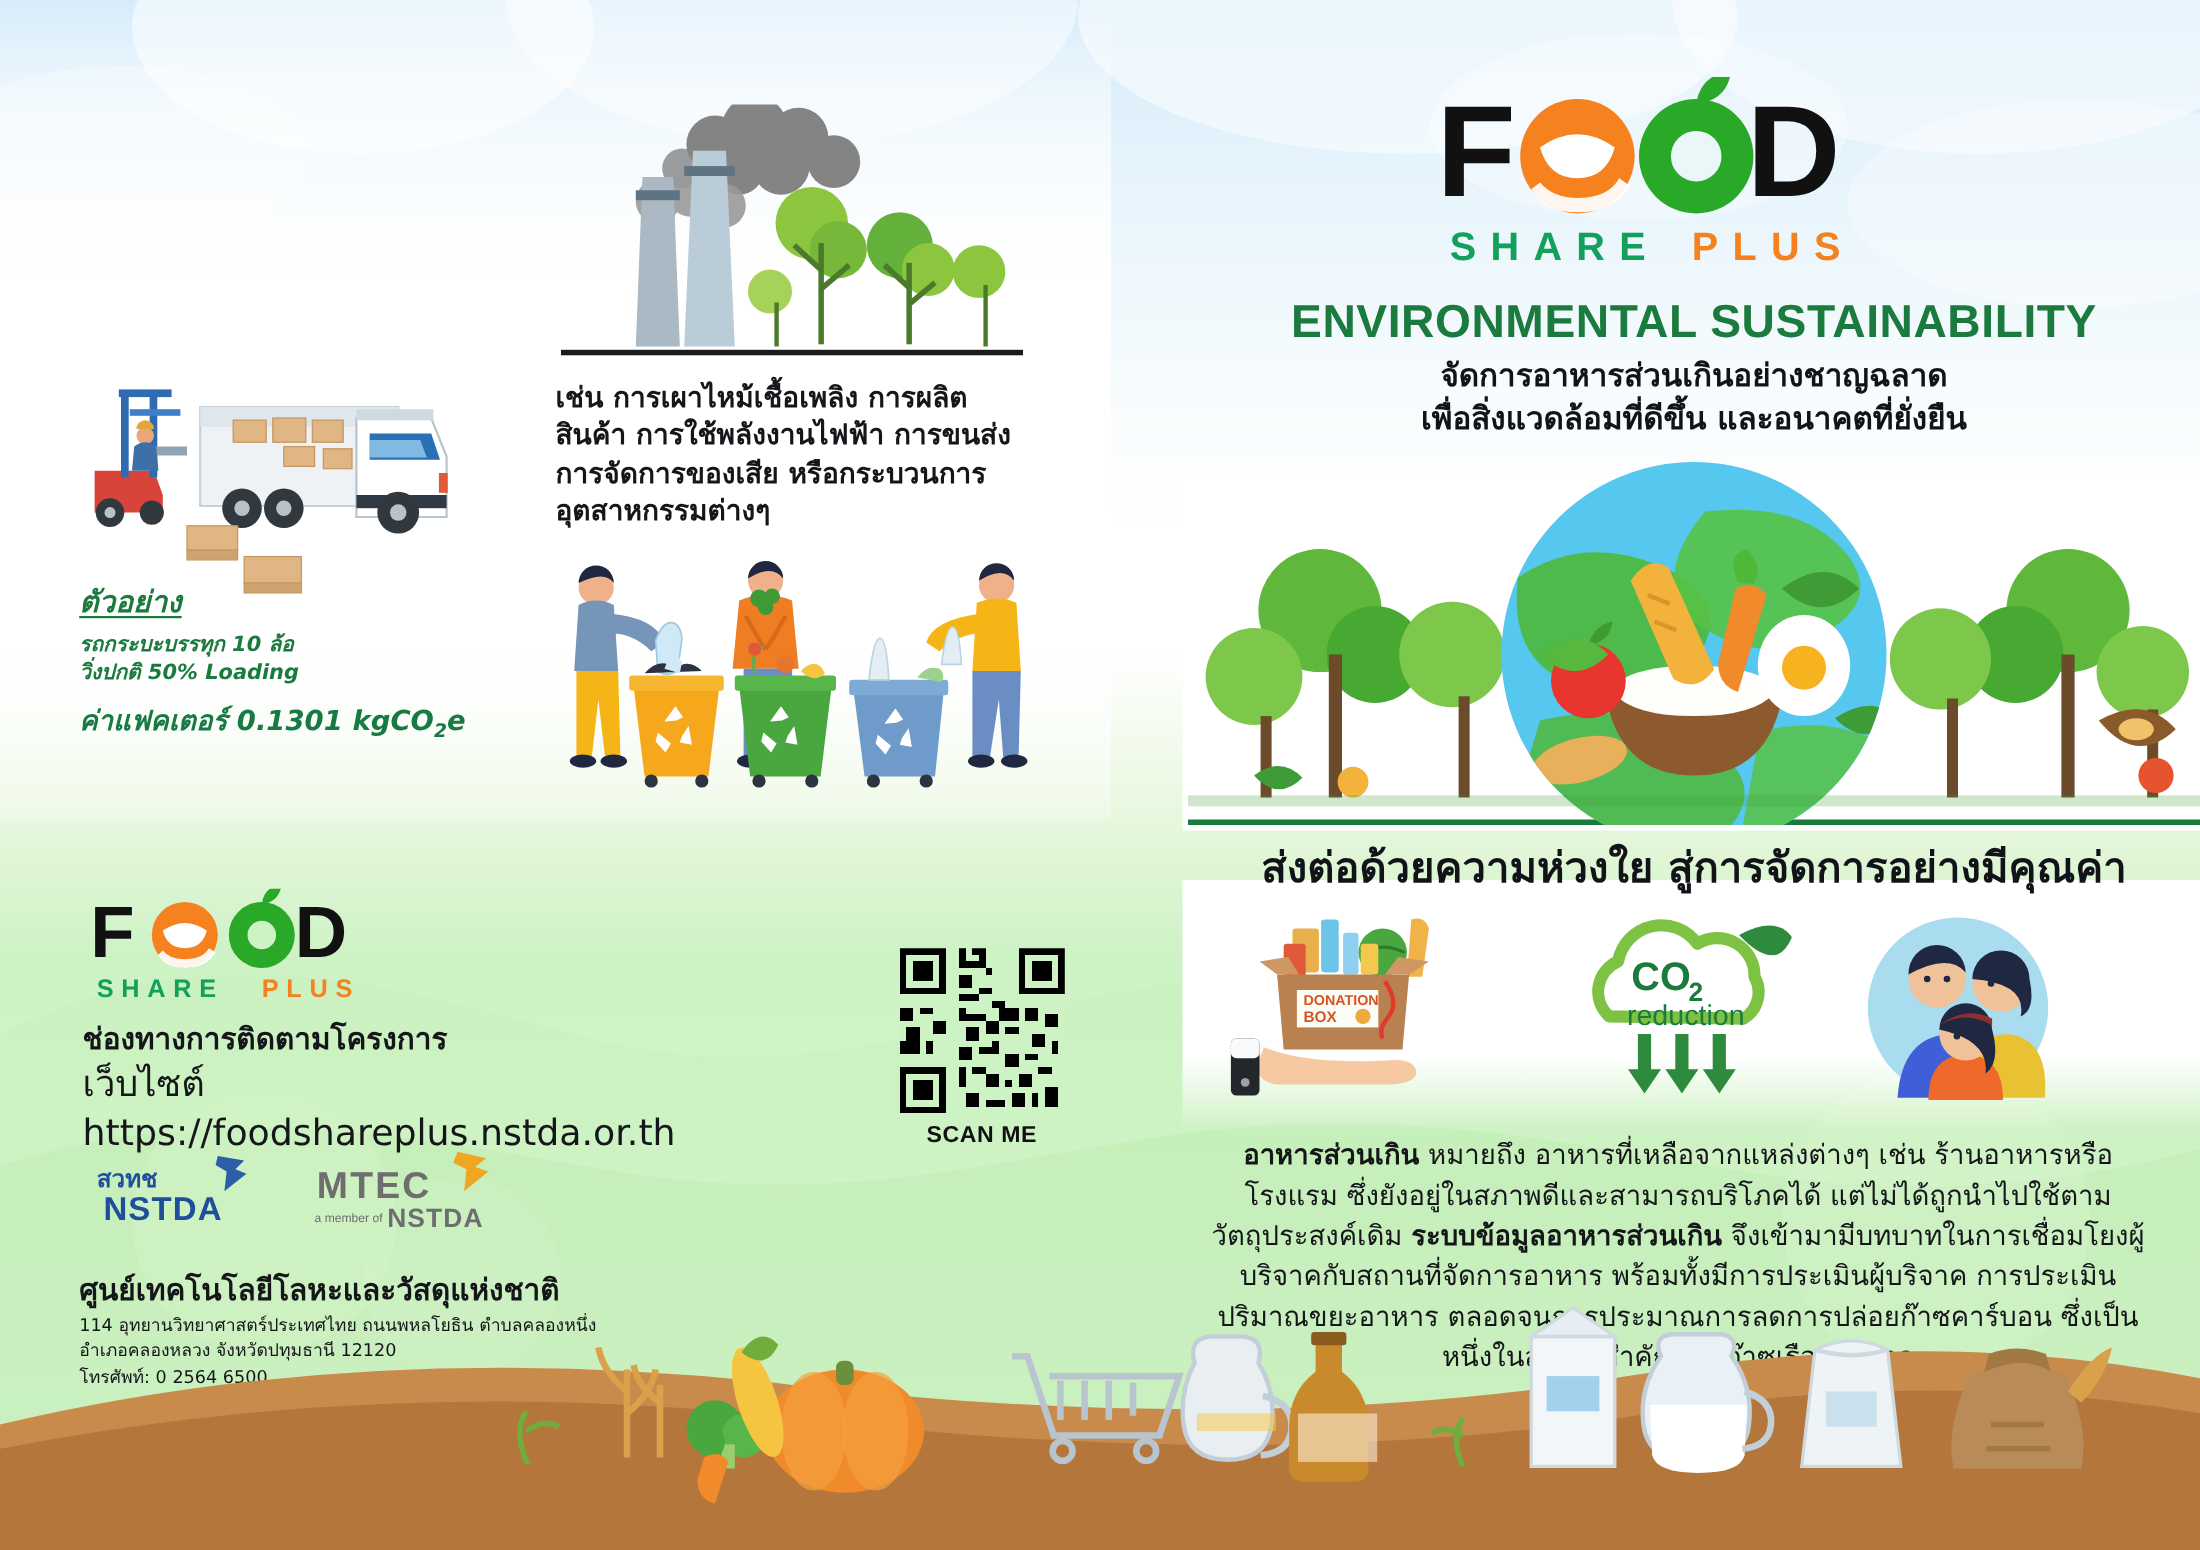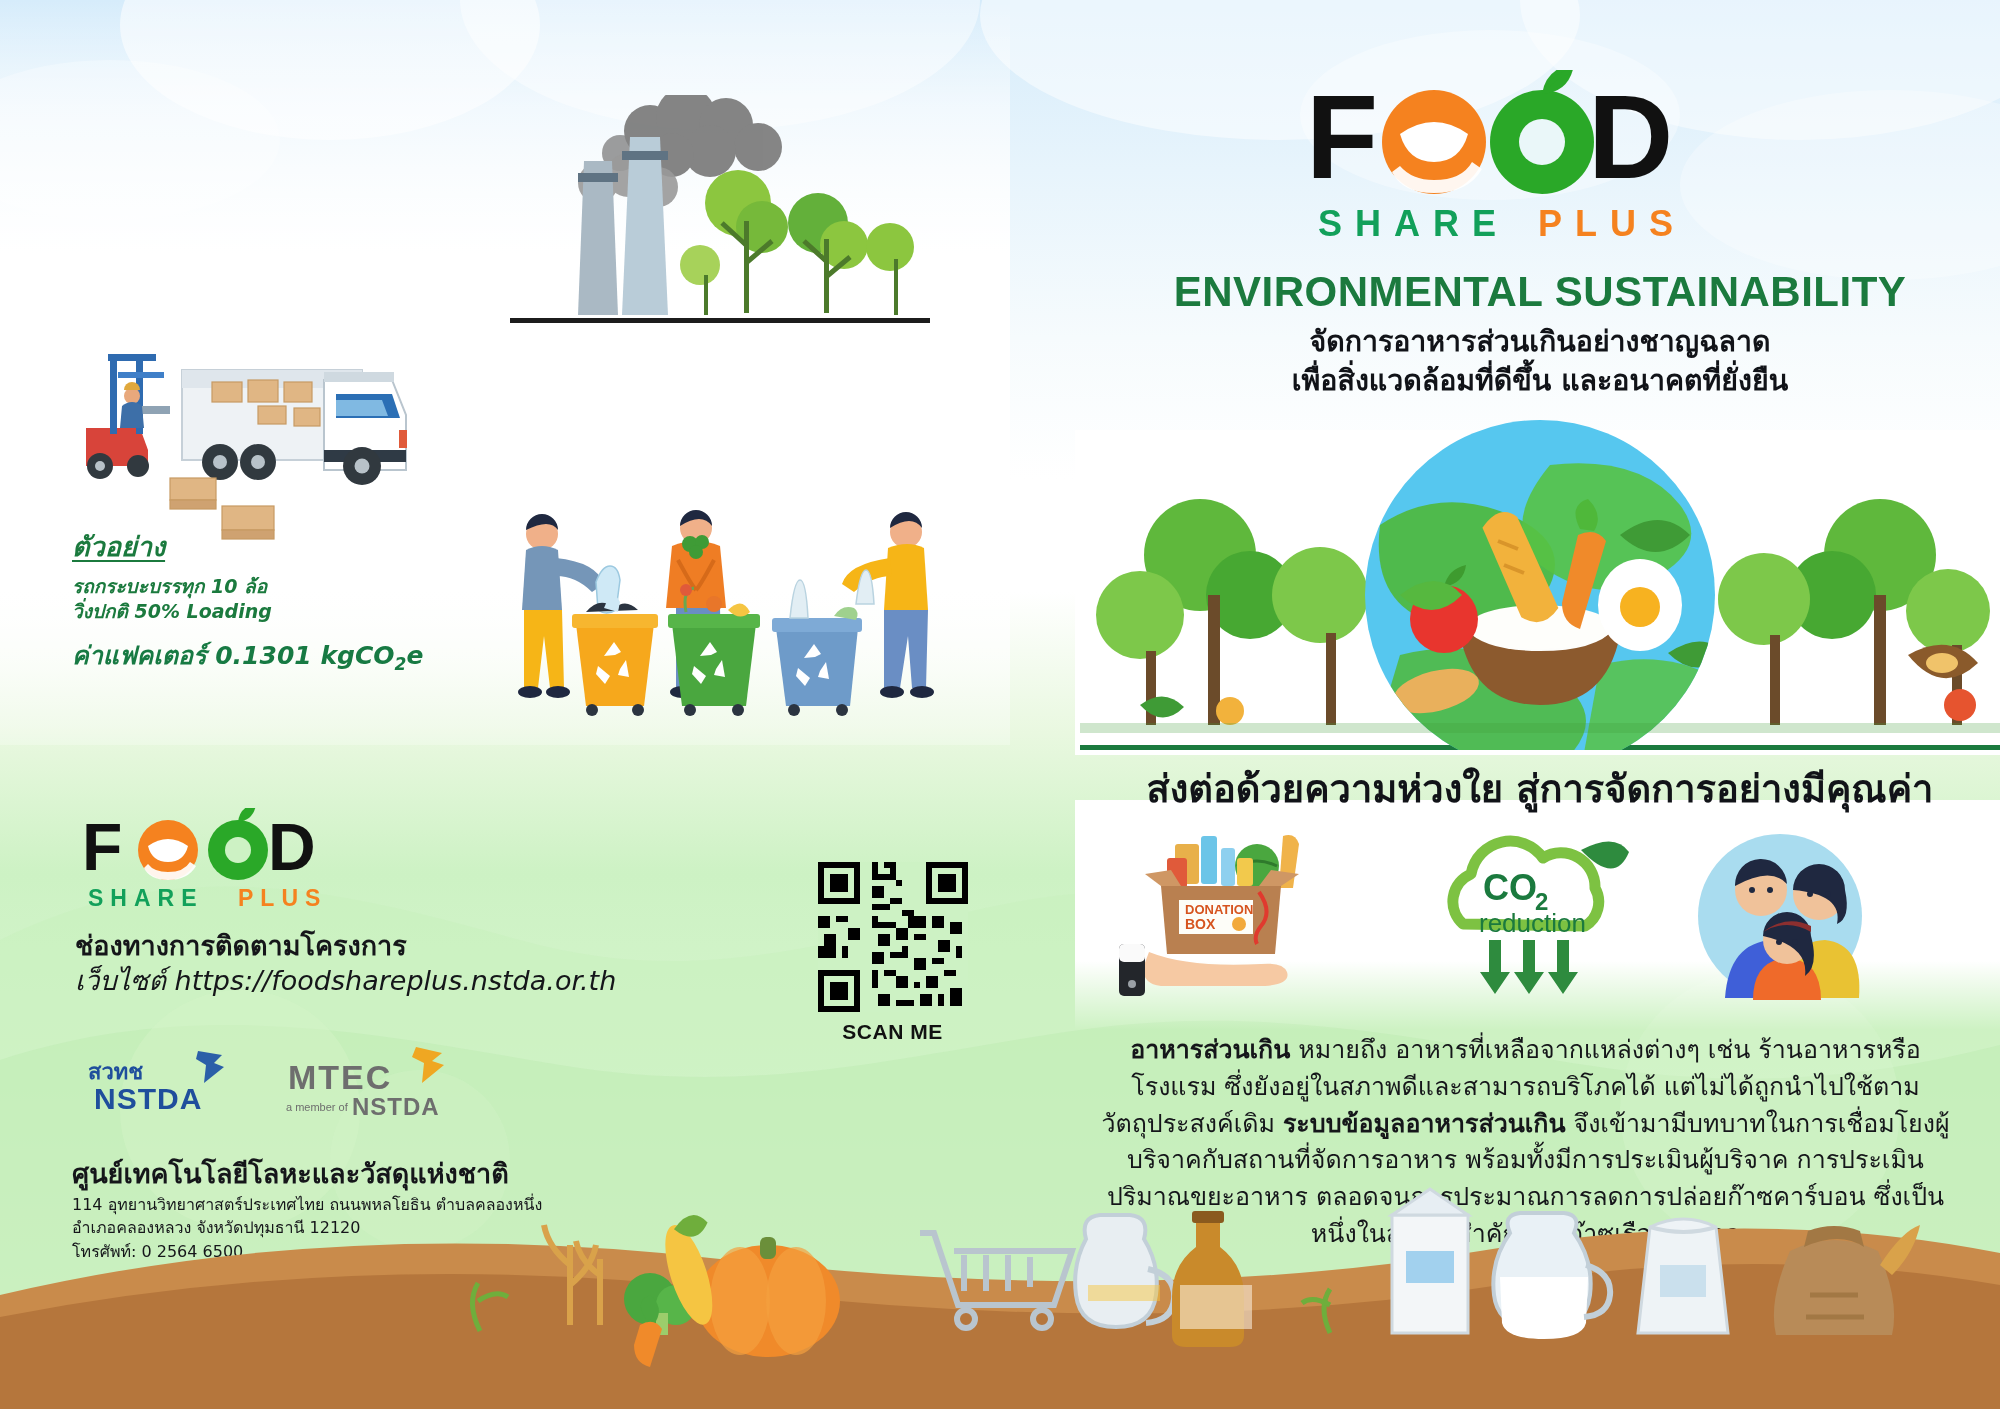--- a/index.html
+++ b/index.html
@@ -84,21 +84,21 @@
     font-size: 25.5px; line-height: 1.35; color: #15161a; font-weight: 600;
   }
 
   #recycle-art { position: absolute; left: 500px; top: 500px; width: 445px; height: 230px; }
 
   
   #brand-logo-bottom { position: absolute; left: 78px; top: 808px; width: 270px; height: 105px; }
 
   #follow-block { position: absolute; left: 75px; top: 928px; width: 620px; }
   #follow-block .fb-title { font-size: 27px; font-weight: 800; color:#15161a; line-height:1.3; }
-  #follow-block .fb-url   { font-size: 27px; font-weight: 500; color:#15161a; line-height:1.35;font-style:italic; }
+  #follow-block .fb-url   { font-size: 33px; font-weight: 500; color:#15161a; line-height:1.35; }
 
   #qr-wrap { position: absolute; left: 800px; top: 830px; width: 185px; text-align:center;margin-top:32px; }
   #qr-code { width: 150px; height: 150px; margin: 0 auto; display:block; }
   #qr-label { font-size: 21px; font-weight: 800; letter-spacing: .5px; color:#111; margin-top: 8px; }
 
   #org-logos { position: absolute; left: 80px; top: 1045px; width: 420px; height: 95px; }
 
   #address-block { position: absolute; left: 72px; top: 1155px; width: 860px; color:#15161a; }
   #address-block .ad-title { font-size: 27px; font-weight: 800; line-height: 1.4; }
   #address-block .ad-line  { font-size: 16px; font-weight: 400; line-height: 1.48; }
@@ -263,20 +263,21 @@
       <circle cx="390" cy="152" r="24" fill="#8cc63f"></circle>
       <rect x="394" y="164" width="4" height="56" fill="#4c7a2b"></rect>
     </g>
     <g>
       <circle cx="200" cy="170" r="20" fill="#a7d25a"></circle>
       <rect x="204" y="180" width="4" height="40" fill="#4c7a2b"></rect>
     </g>
   </svg>
   <div id="factory-ground"></div>
 
+  <div id="example-paragraph" class="thai">เช่น การเผาไหม้เชื้อเพลิง การผลิตสินค้า การใช้พลังงานไฟฟ้า การขนส่ง การจัดการของเสีย หรือกระบวนการอุตสาหกรรมต่างๆ</div>
 
   <svg id="recycle-art" viewBox="0 0 445 230">
 
     <circle cx="42" cy="34" r="16" fill="#f0b089"></circle>
     <path d="M26,30 a16,16 0 0 1 32,0 q-8,-12 -32,0 z" fill="#1f2840"></path>
     <path d="M26,50 q16,-8 32,0 l4,60 l-40,0 z" fill="#7596b8"></path>
     <path d="M56,58 q40,4 48,26 l-12,8 q-16,-16 -36,-16 z" fill="#7596b8"></path>
     <path d="M24,110 l38,0 l2,78 l-14,0 l-6,-52 l-6,52 l-14,0 z" fill="#f6b517"></path>
     <ellipse cx="30" cy="192" rx="12" ry="6" fill="#1f2840"></ellipse>
     <ellipse cx="58" cy="192" rx="12" ry="6" fill="#1f2840"></ellipse>

